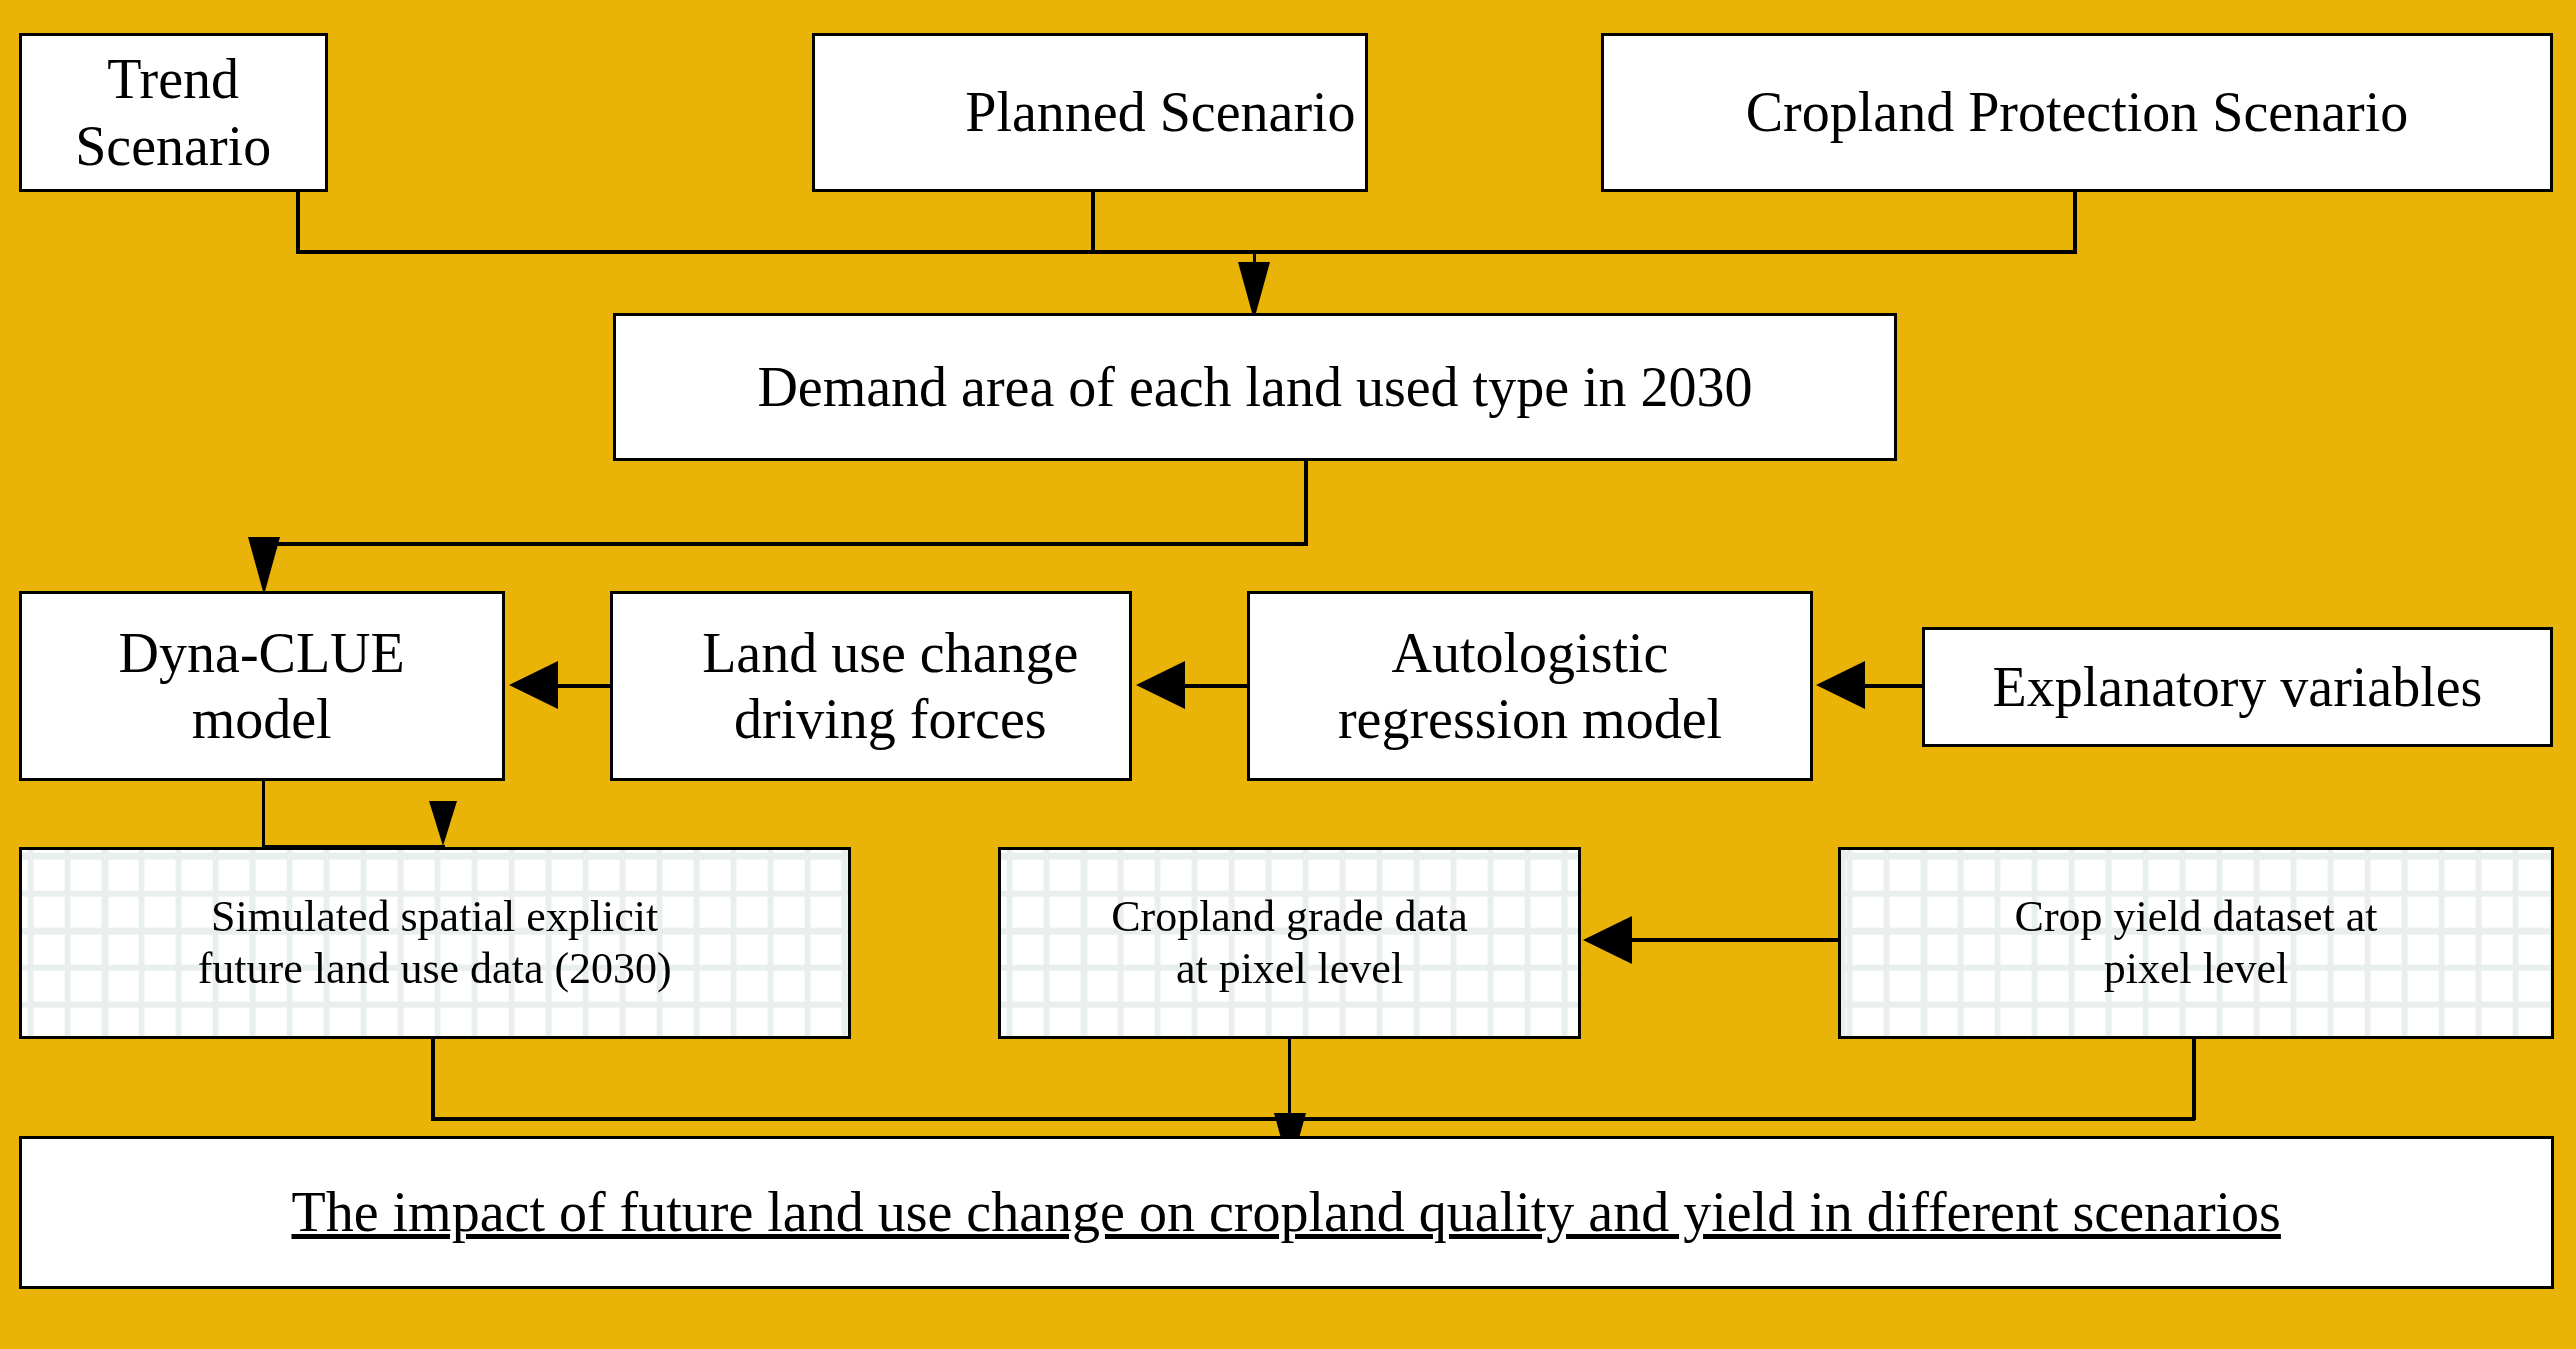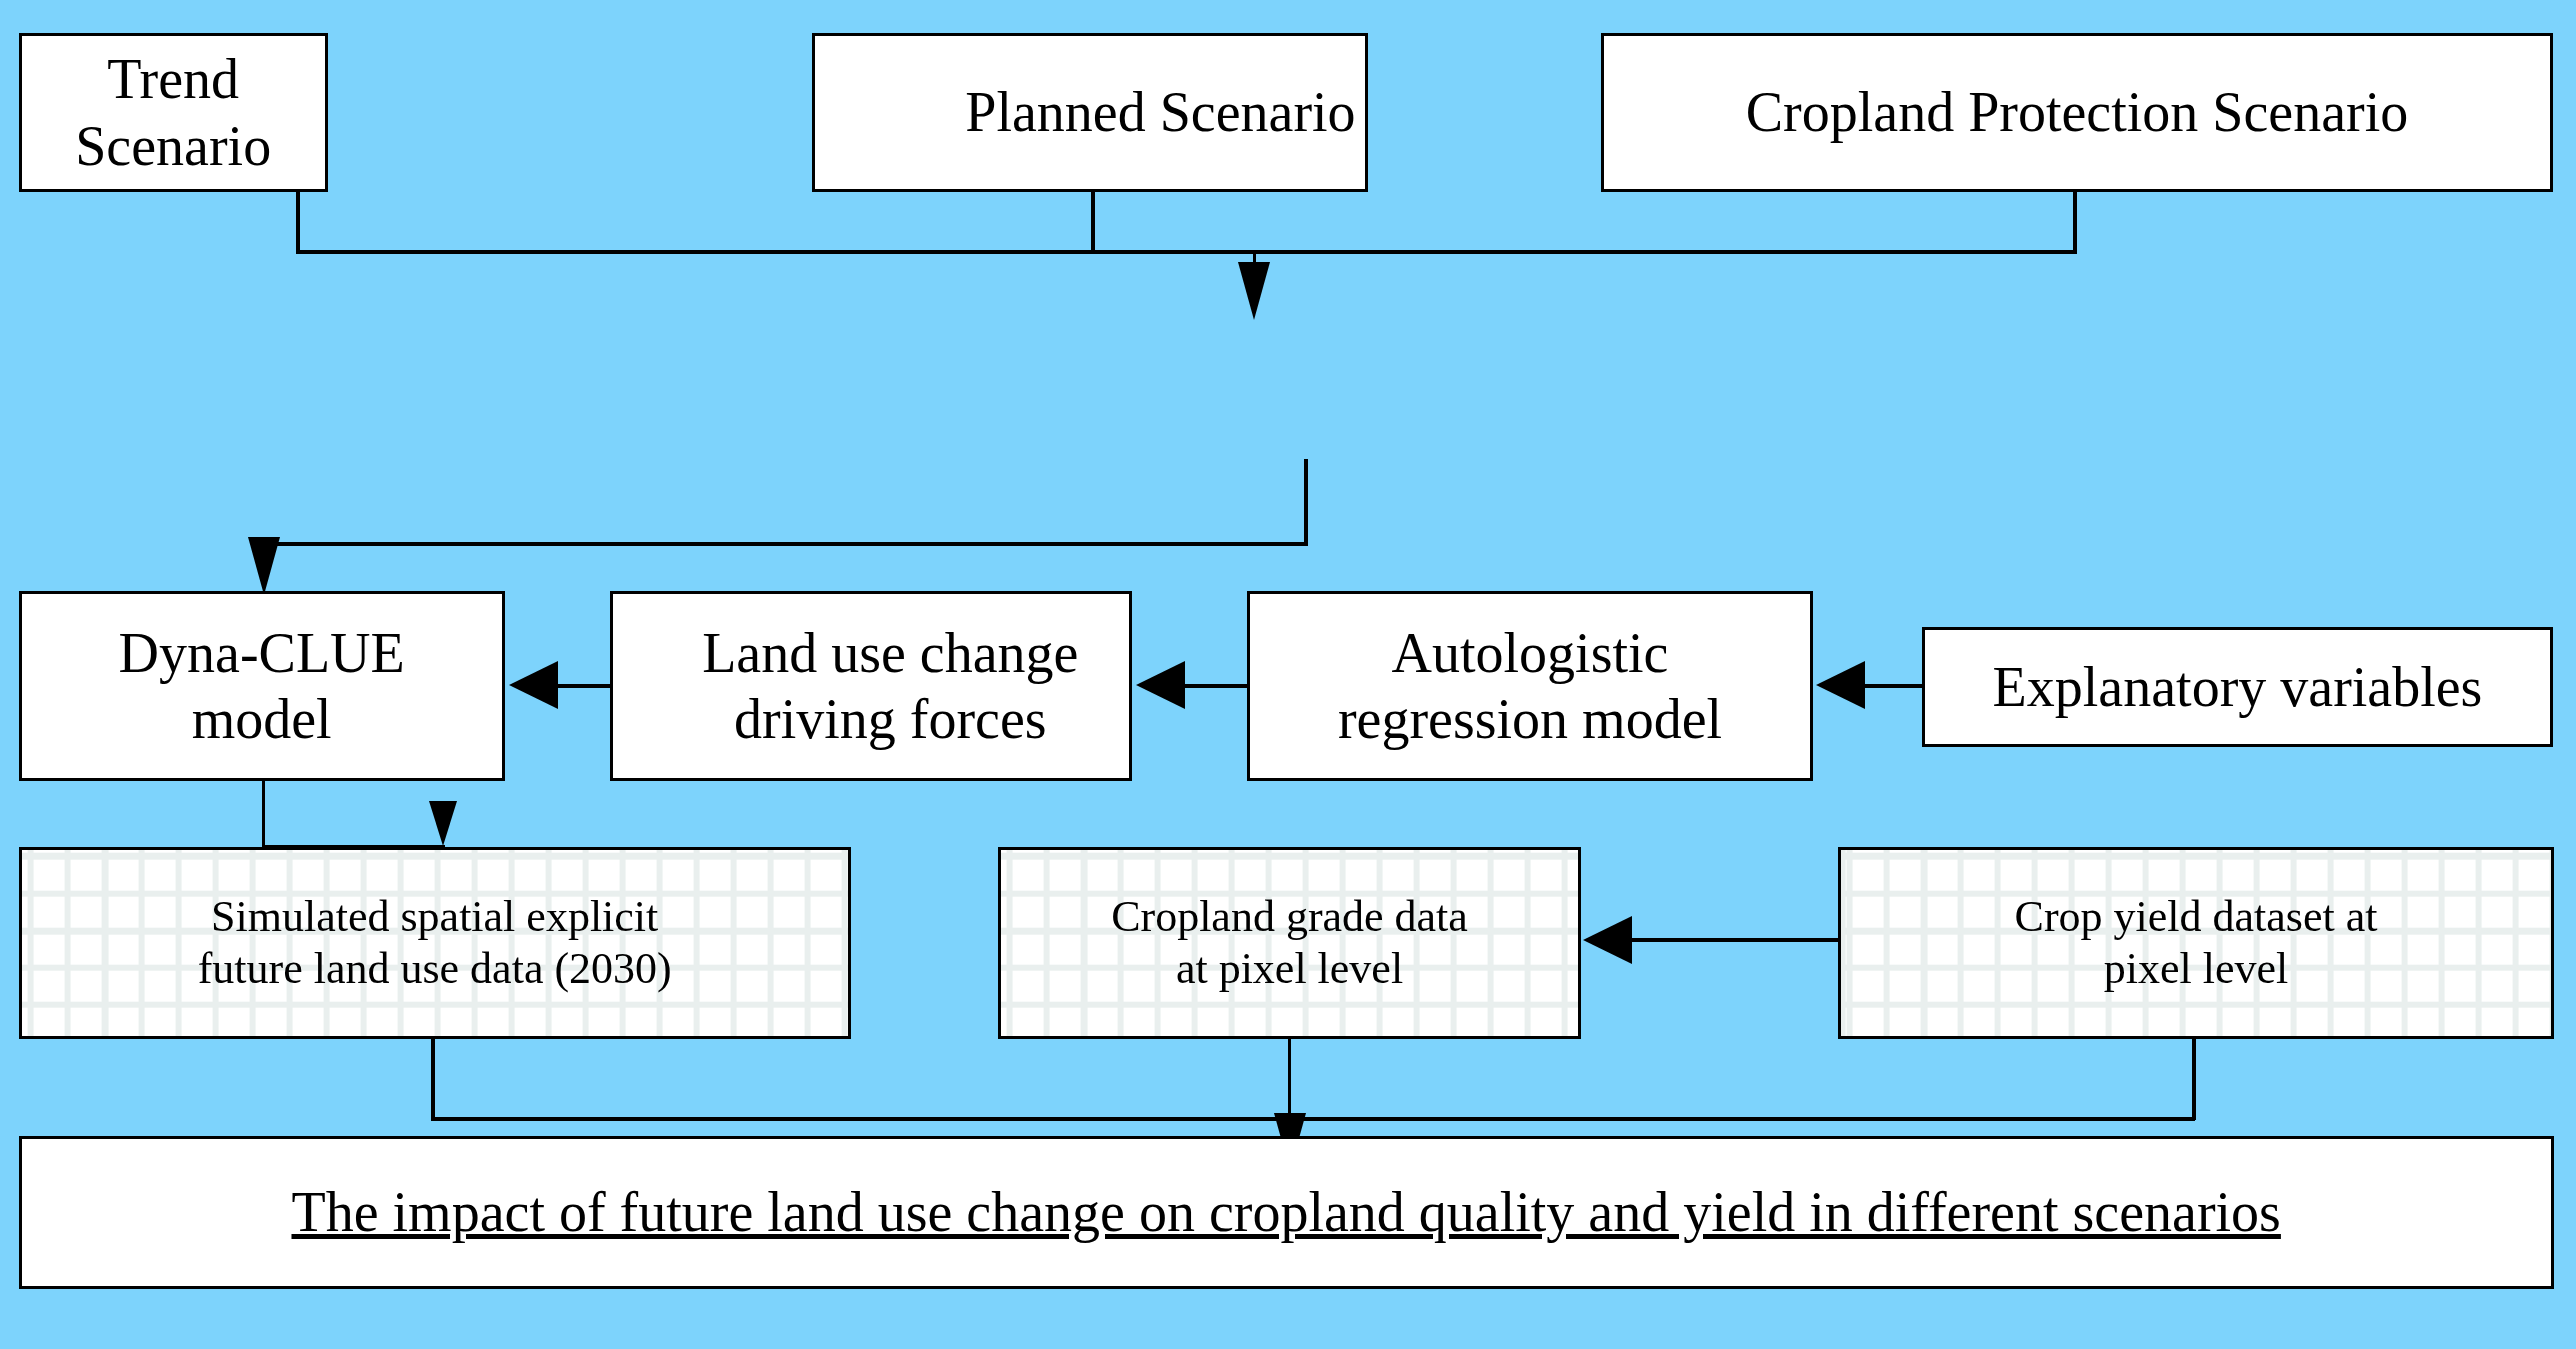--- a/index.html
+++ b/index.html
@@ -1,17 +1,17 @@
 <!DOCTYPE html>
 <html style="font-size:15px"><head>
 <meta charset="utf-8">
 <style>
   html,body{margin:0;padding:0;background:#ffffff;}
   body{width:2576px;height:1350px;font-family:"Liberation Serif","DejaVu Serif",serif;}
-  #stage{position:relative;width:2576px;height:1350px;background:#7dd3fc;overflow:hidden;}
+  #stage{position:relative;width:2576px;height:1350px;background:#eab308;overflow:hidden;}
 
   .node{
     position:absolute;
     box-sizing:border-box;
     border:3.7px solid #000;
     background:#ffffff;
     display:flex;
     align-items:center;
     justify-content:center;
     text-align:center;
@@ -77,20 +77,23 @@
     <span class="cap">Cropland Protection Scenario</span>
   </div>
 
   <div class="v-line" style="left:296px;top:190px;height:64px;"></div>
   <div class="v-line" style="left:1091px;top:190px;height:64px;"></div>
   <div class="v-line" style="left:2073px;top:190px;height:64px;"></div>
   <div class="h-line" style="left:296px;top:250px;width:1781px;"></div>
   <div class="v-thin" style="left:1253px;top:250px;height:43px;"></div>
   <div class="arrow-down" style="left:1238px;top:262px;"></div>
 
+  <div class="node fs-lg" style="left:613px;top:313px;width:1284px;height:148px;">
+    <span class="cap">Demand area of each land used type in 2030</span>
+  </div>
 
   <div class="v-line" style="left:1304px;top:459px;height:86px;"></div>
   <div class="h-line" style="left:261px;top:542px;width:1047px;"></div>
   <div class="v-thin" style="left:262px;top:542px;height:36px;"></div>
   <div class="arrow-down" style="left:248px;top:537px;"></div>
 
   <div class="node fs-lg" style="left:18.7px;top:591px;width:486px;height:190px;">
     <span class="cap">Dyna-CLUE
 model</span>
   </div>

